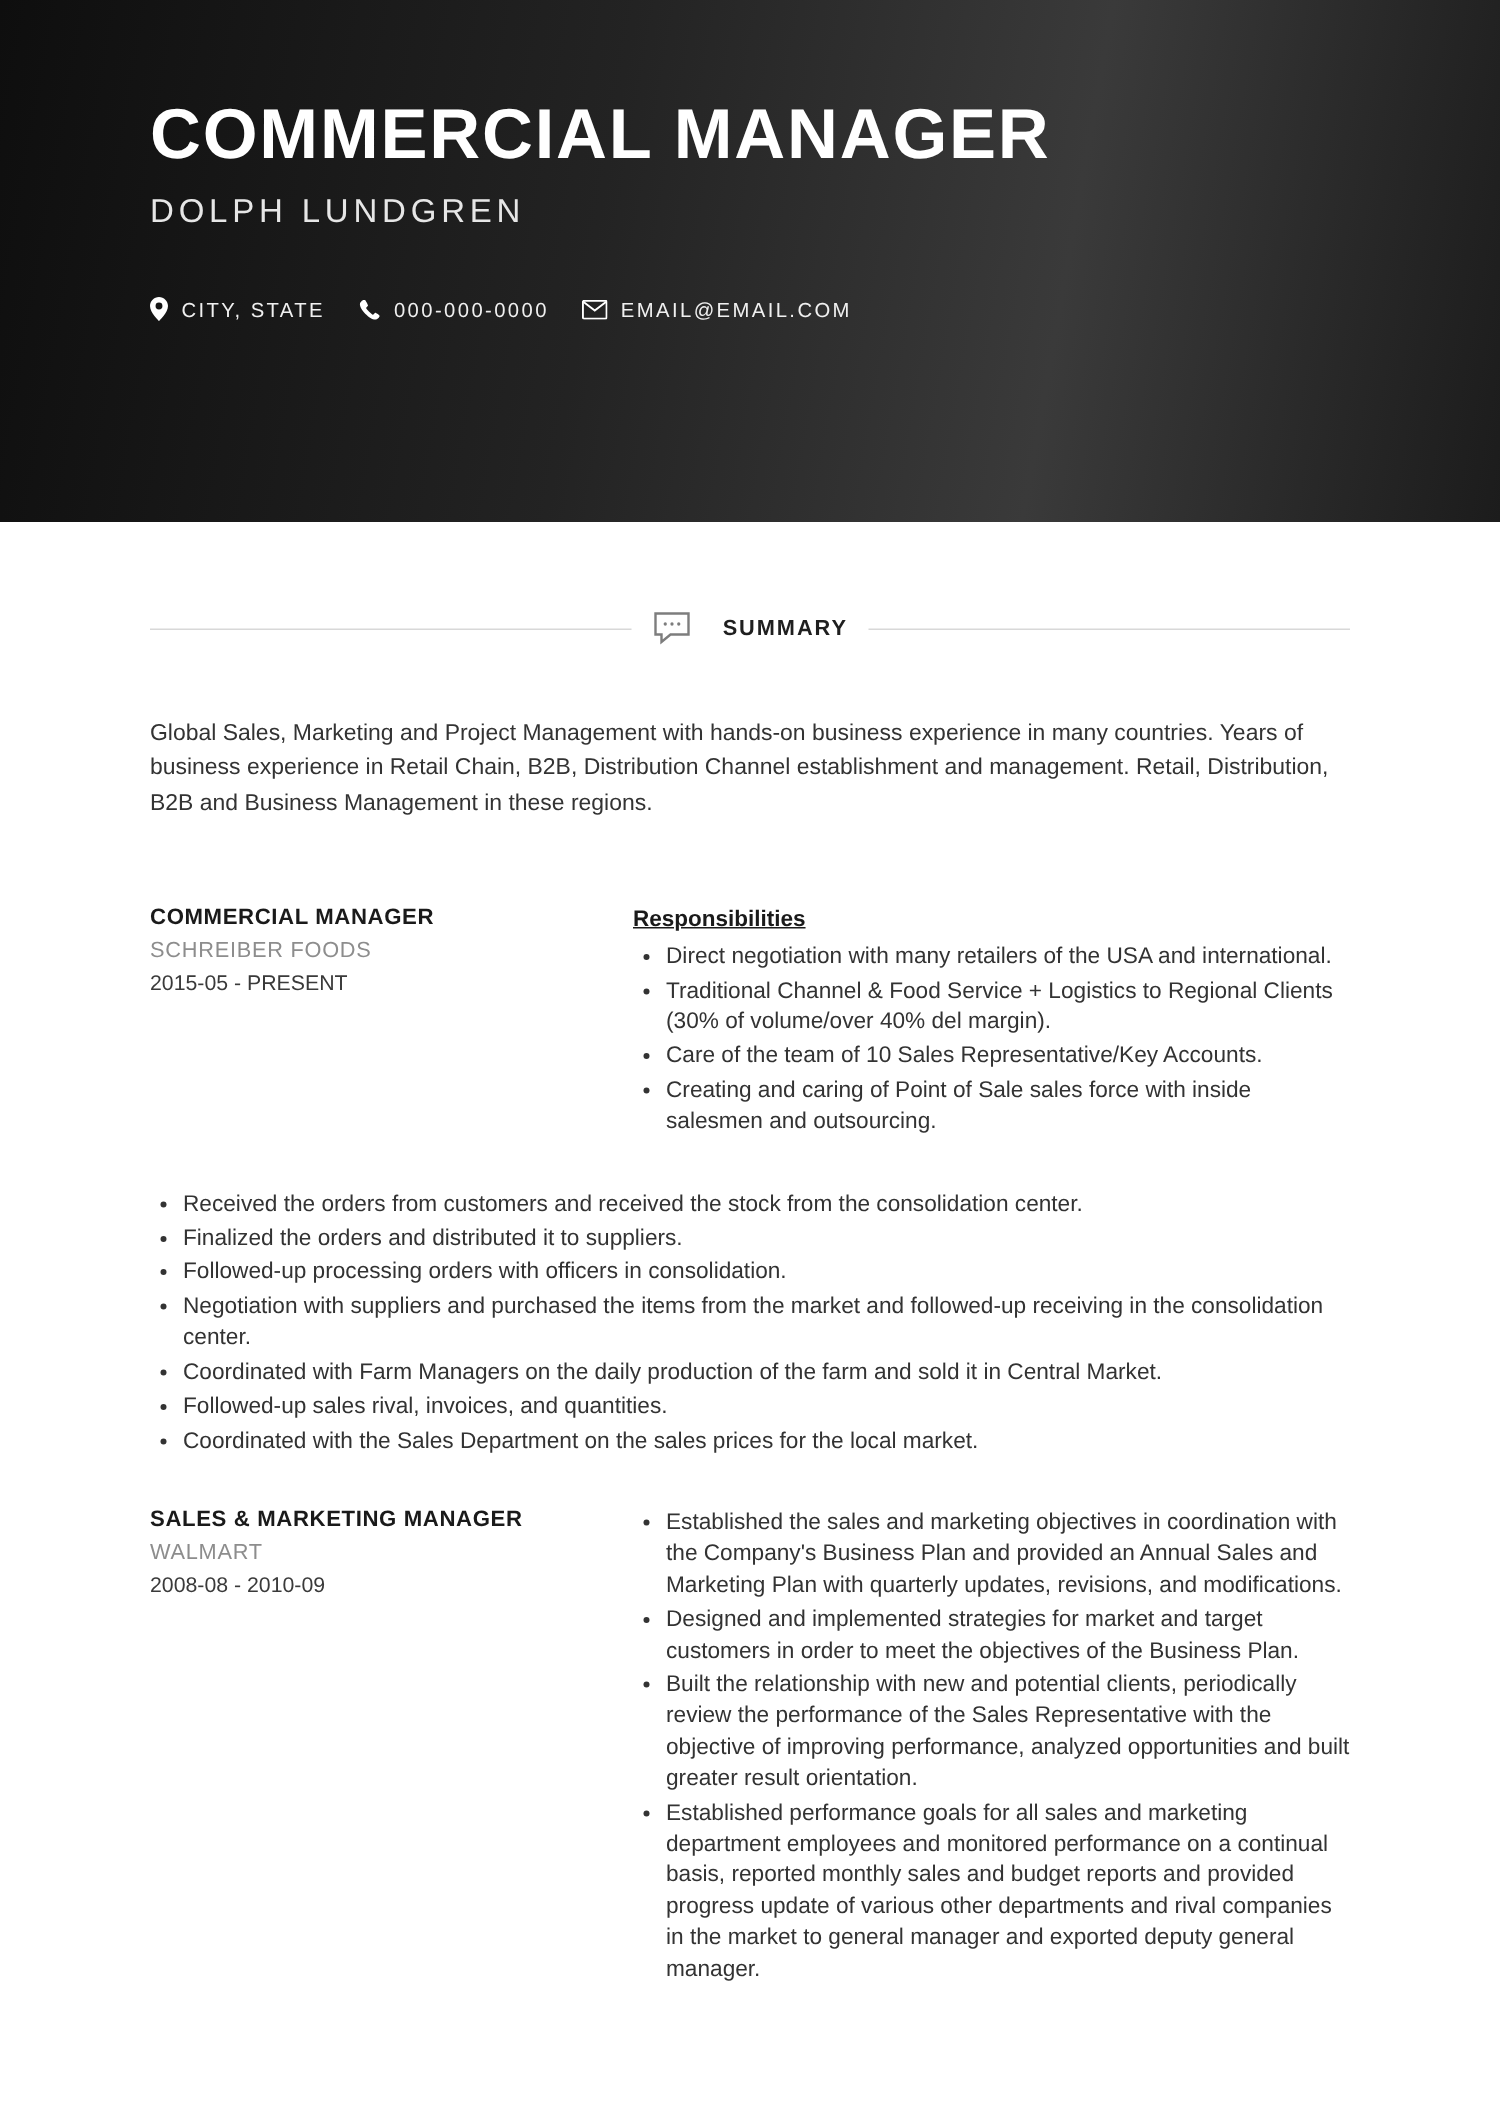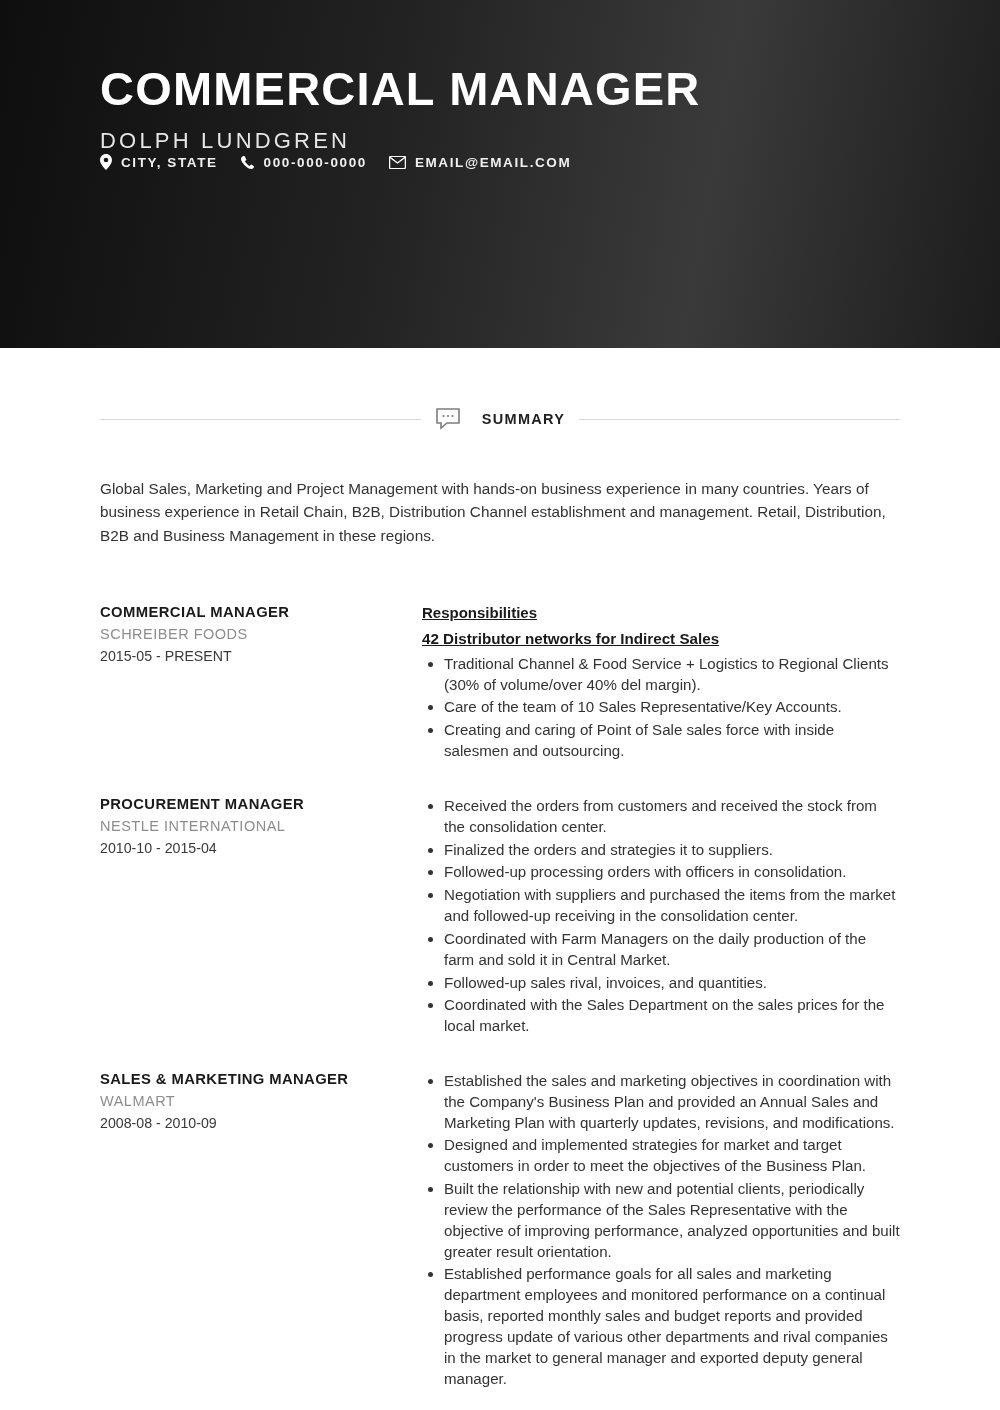--- a/index.html
+++ b/index.html
@@ -42,27 +42,28 @@
   }
   .person-name {
     font-size: 22px;
     letter-spacing: 3.2px;
     color: #e6e6e6;
     margin-top: 12px;
     font-weight: 400;
     text-transform: uppercase;
   }
   .contact-row {
+    margin-top: 44px;
     display: flex;
     align-items: center;
     gap: 22px;
     color: #f0f0f0;
     font-size: 13.5px;
     letter-spacing: 1.6px;
-    font-weight: bold;
+    font-weight: normal;
   }
   .contact-item {
     display: flex;
     align-items: center;
     gap: 9px;
     white-space: nowrap;
   }
   .contact-item svg { display: block; }
 
   
@@ -241,39 +242,36 @@
     <div class="jobs">
 
       <div class="job">
         <div class="job-left">
           <div class="job-title">COMMERCIAL MANAGER</div>
           <div class="job-company">SCHREIBER FOODS</div>
           <div class="job-dates">2015-05 - PRESENT</div>
         </div>
         <div class="job-right">
           <div class="resp-heading">Responsibilities</div>
-          <div class="sub-heading">42 Distributor networks for Indirect Sales</div>
+          <ul class="bullets">
+            <li>Direct negotiation with many retailers of the USA and international.</li>
+          </ul>
           <ul class="bullets">
             <li>Traditional Channel &amp; Food Service + Logistics to Regional Clients (30% of volume/over 40% del margin).</li>
             <li>Care of the team of 10 Sales Representative/Key Accounts.</li>
             <li>Creating and caring of Point of Sale sales force with inside salesmen and outsourcing.</li>
           </ul>
         </div>
       </div>
 
       <div class="job" style="margin-top: 24px;">
-        <div class="job-left">
-          <div class="job-title">PROCUREMENT MANAGER</div>
-          <div class="job-company">NESTLE INTERNATIONAL</div>
-          <div class="job-dates">2010-10 - 2015-04</div>
-        </div>
         <div class="job-right">
           <ul class="bullets">
             <li>Received the orders from customers and received the stock from the consolidation center.</li>
-            <li>Finalized the orders and strategies it to suppliers.</li>
+            <li>Finalized the orders and distributed it to suppliers.</li>
             <li>Followed-up processing orders with officers in consolidation.</li>
             <li>Negotiation with suppliers and purchased the items from the market and followed-up receiving in the consolidation center.</li>
             <li>Coordinated with Farm Managers on the daily production of the farm and sold it in Central Market.</li>
             <li>Followed-up sales rival, invoices, and quantities.</li>
             <li>Coordinated with the Sales Department on the sales prices for the local market.</li>
           </ul>
         </div>
       </div>
 
       <div class="job" style="margin-top: 28px;">

